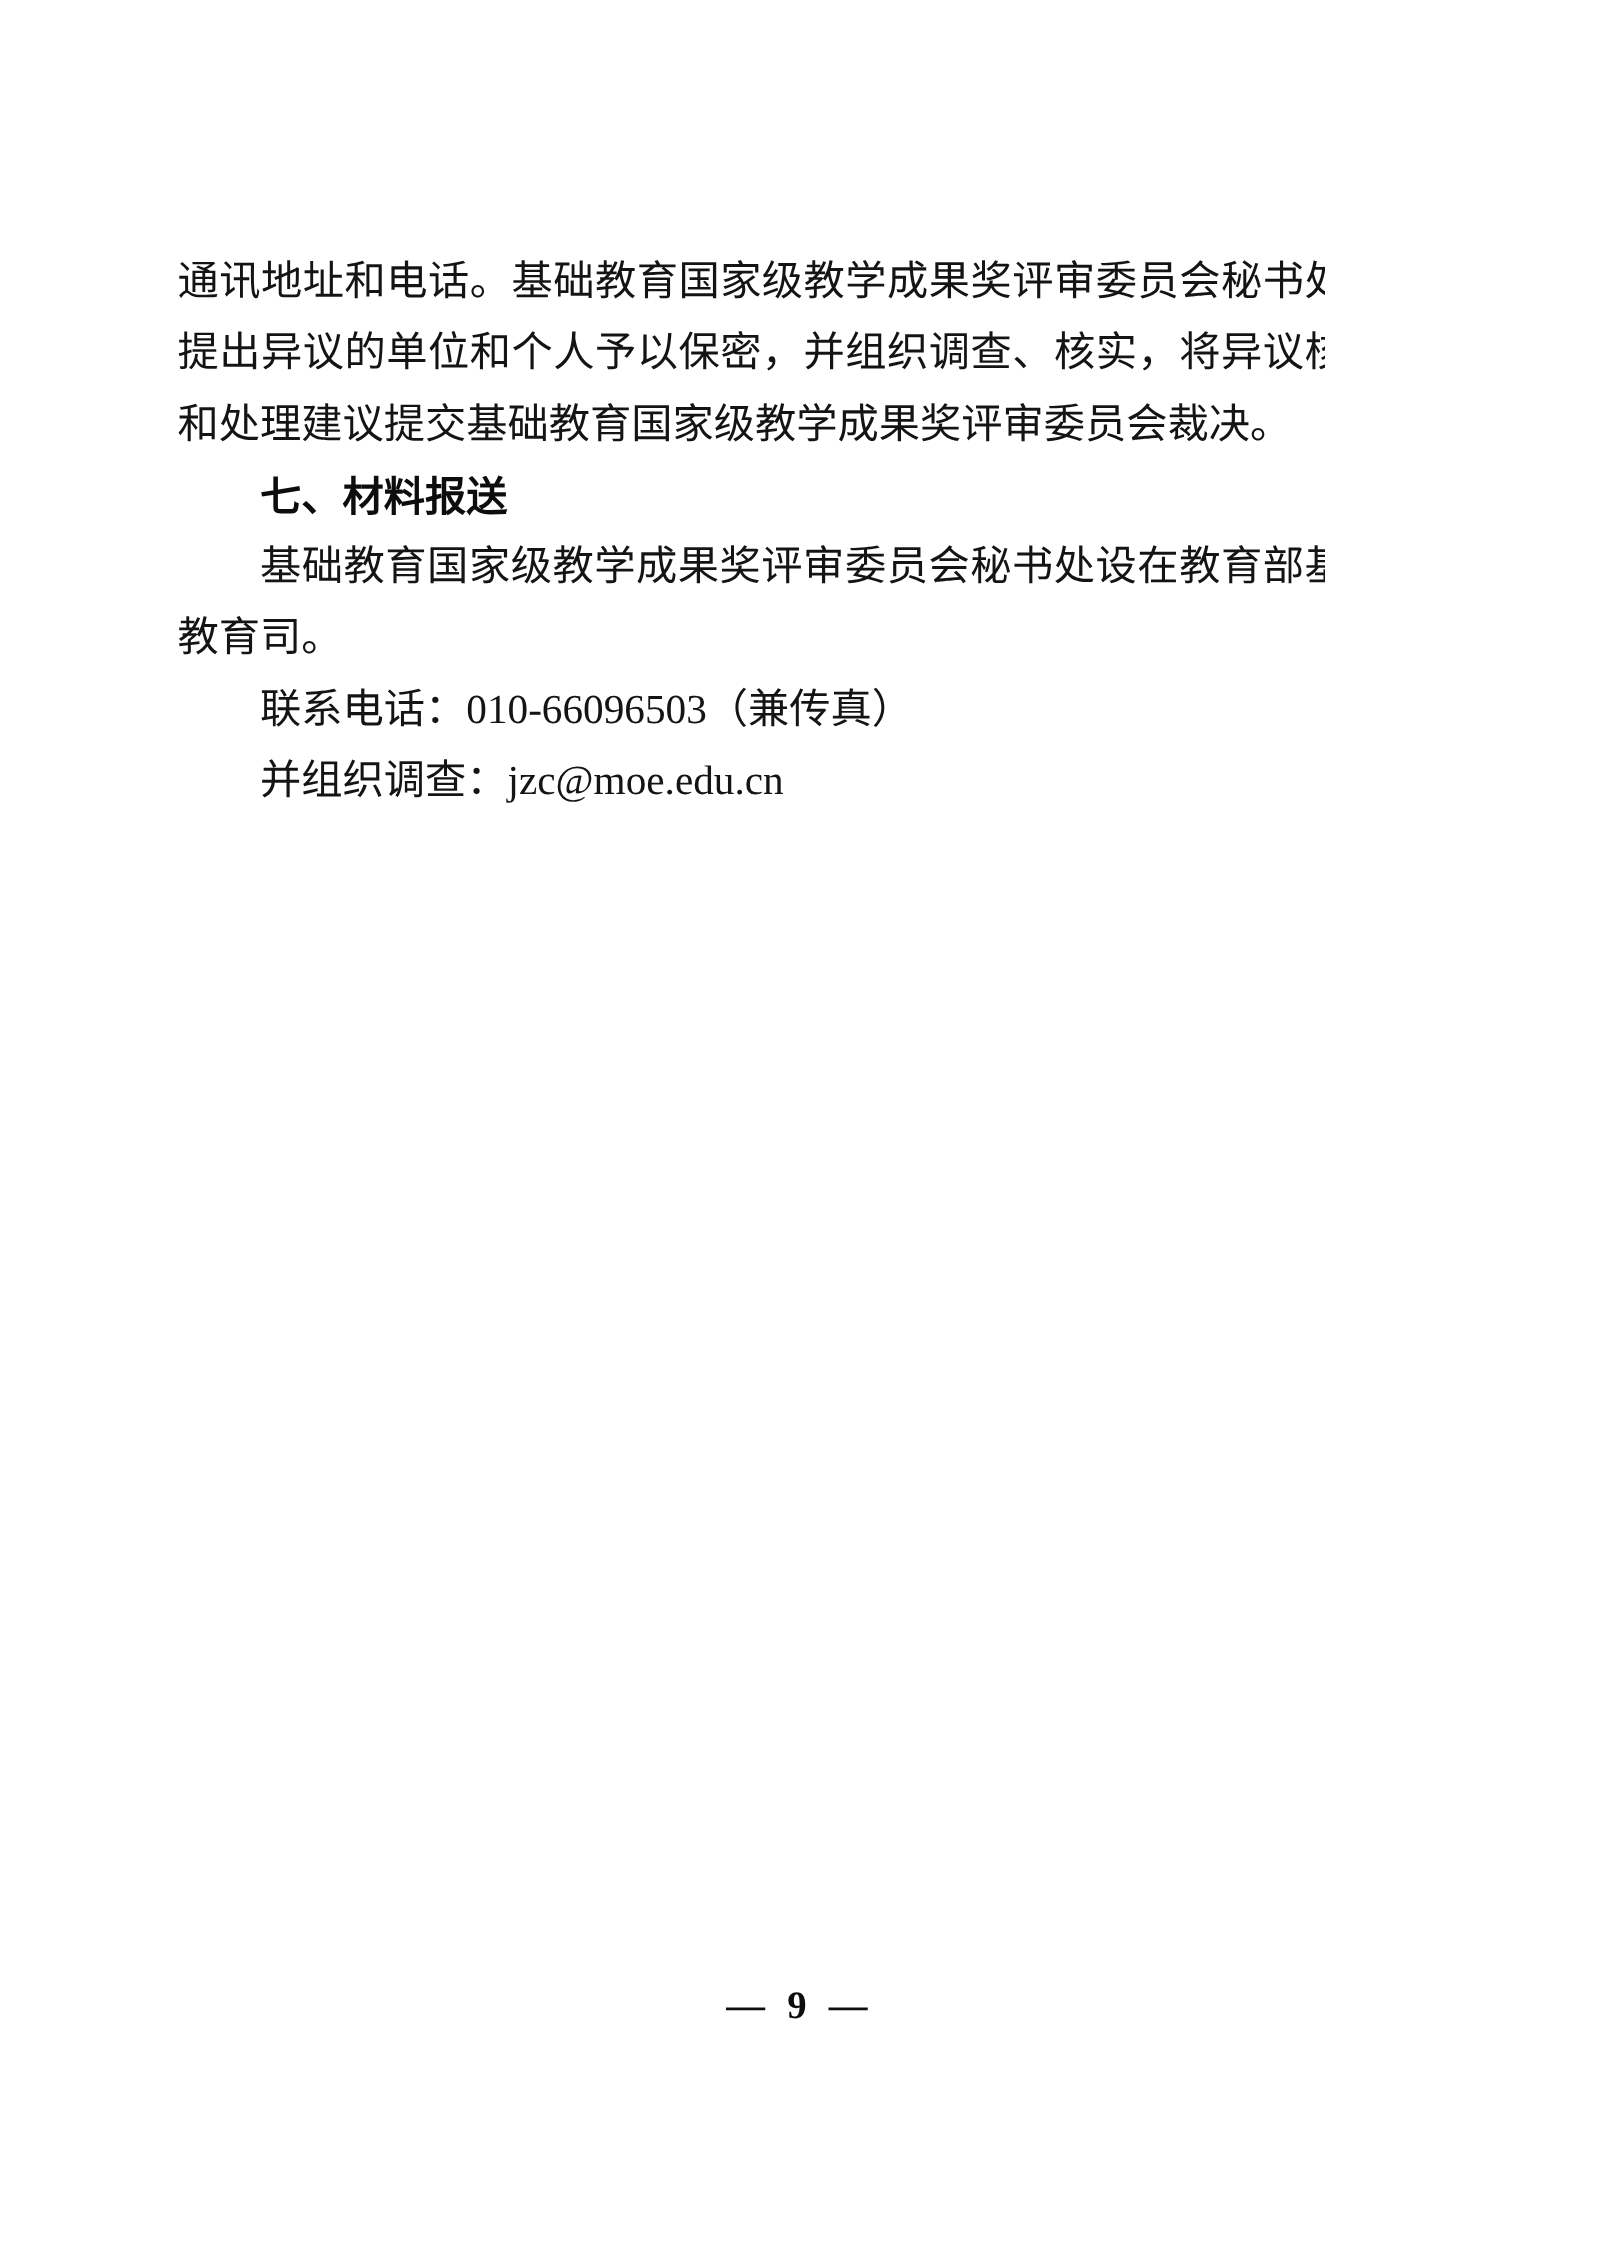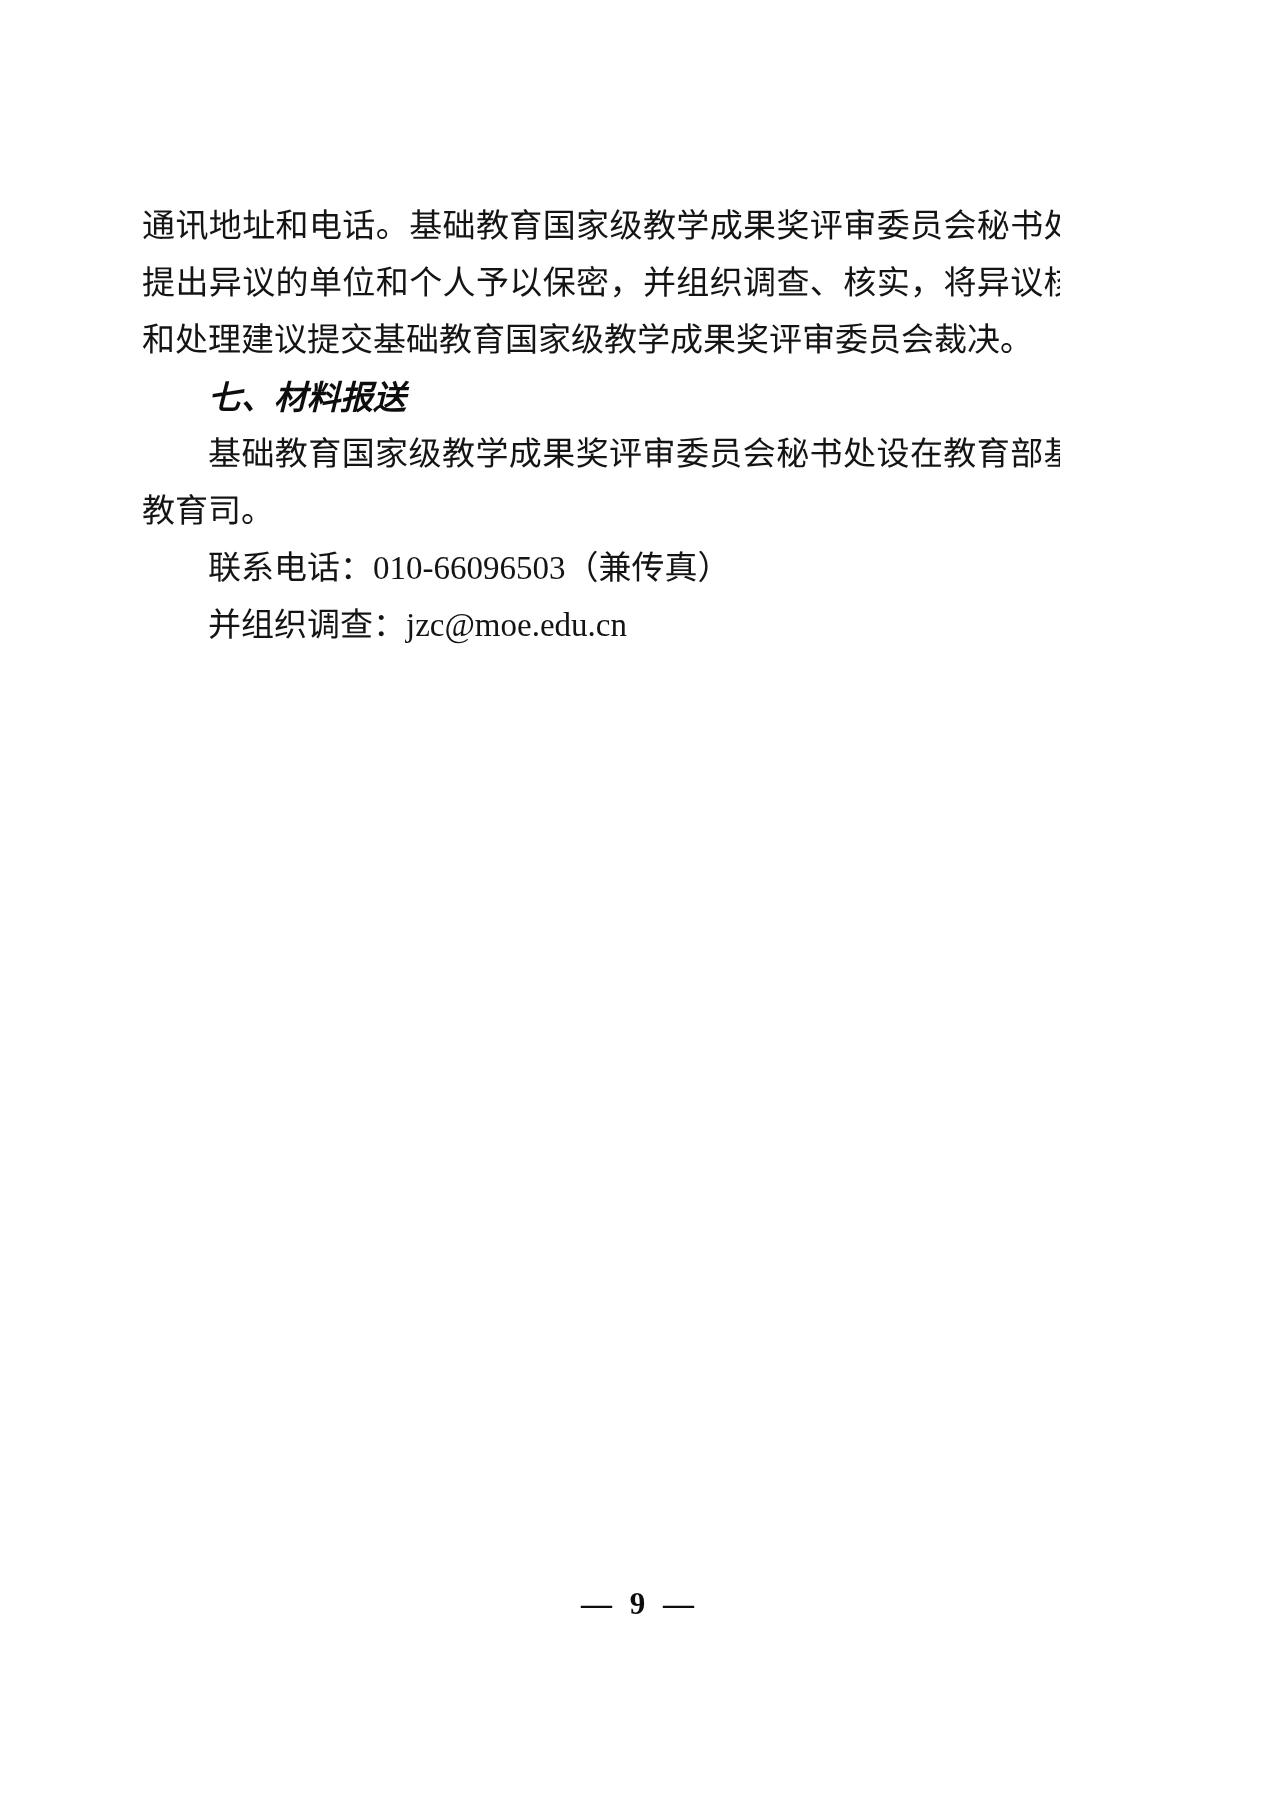--- a/index.html
+++ b/index.html
@@ -36,21 +36,20 @@
   }
   .heading {
     margin: 0;
     font-family: "Liberation Sans", "DejaVu Sans", sans-serif;
     font-weight: 700;
     font-size: 33px;
     line-height: 57px;
     text-indent: 2em;
     text-align: left;
     color: #0d0d0d;
-    font-style: italic;
   }
   .footer {
     position: absolute;
     left: 0;
     top: 1586px;
     width: 1280px;
     text-align: center;
   }
   .footer .page-label {
     font-family: "Liberation Serif", "DejaVu Serif", serif;

